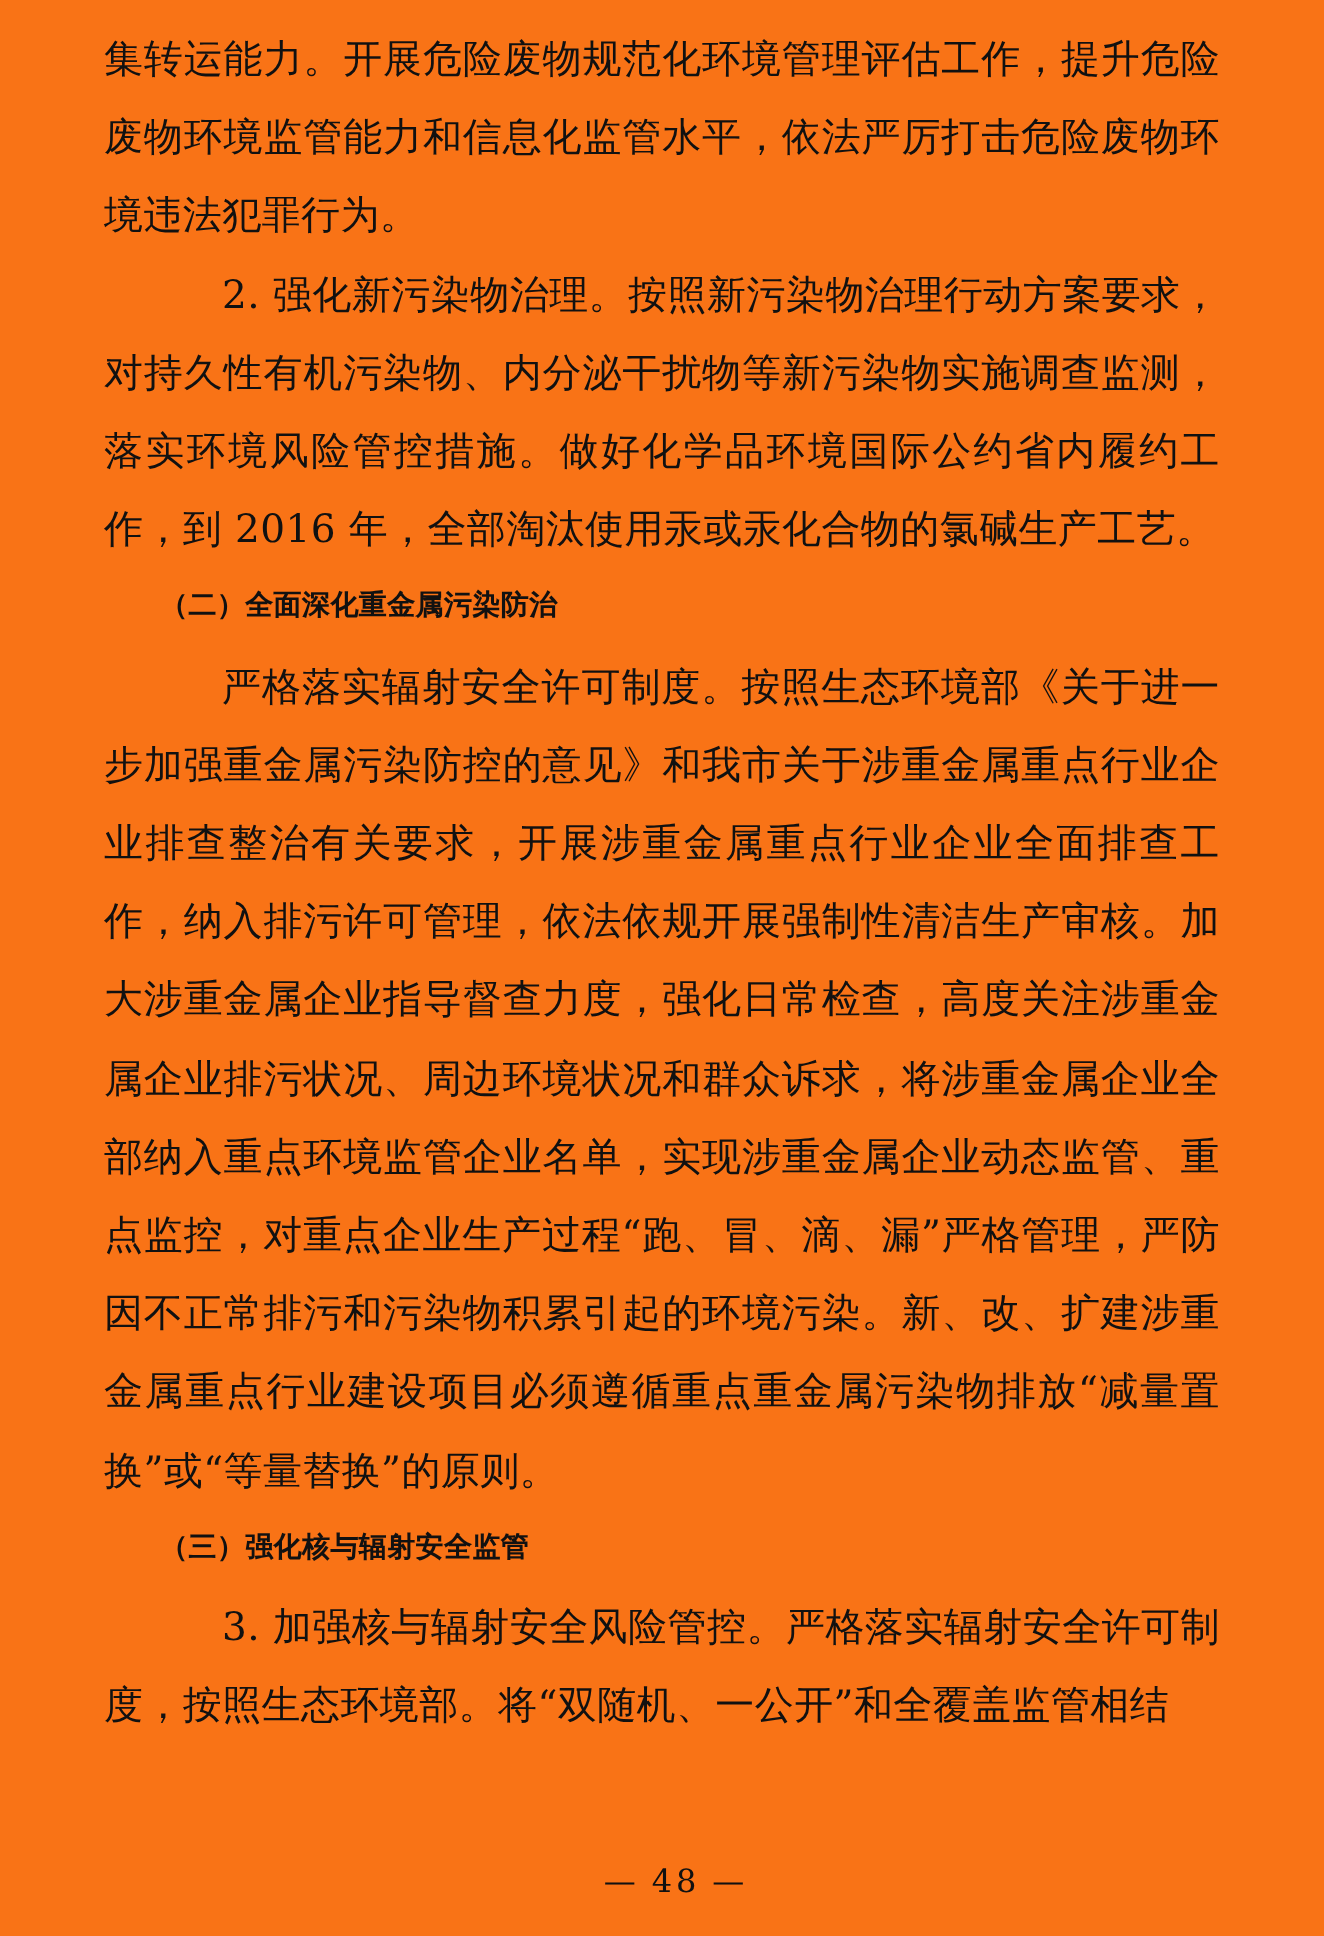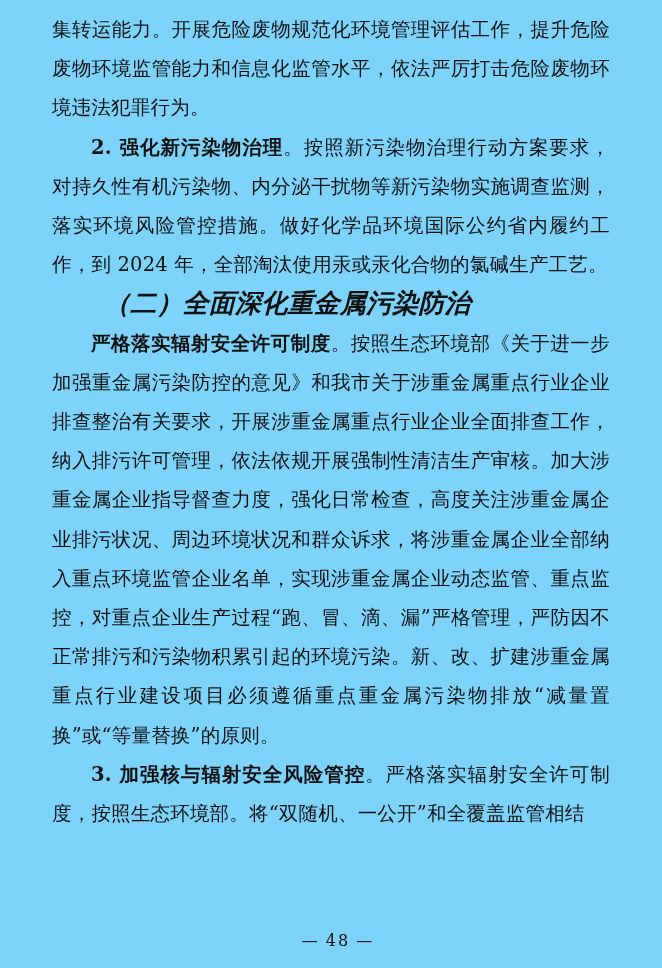--- a/index.html
+++ b/index.html
@@ -4,49 +4,49 @@
 <style>
   html, body {
     margin: 0;
     padding: 0;
     background: #ffffff;
   }
   .page {
     position: relative;
     width: 662px;
     height: 968px;
-    background: #7dd3fc;
+    background: #f97316;
     box-sizing: border-box;
     padding: 10px 52px 0 52px;
     font-family: "DejaVu Serif", "Liberation Serif", serif;
     color: #111111;
     overflow: hidden;
   }
   .body-text {
     font-size: 19.5px;
     line-height: 39.2px;
     text-align: justify;
     text-justify: inter-ideograph;
     letter-spacing: 0.2px;
   }
   p {
     margin: 0;
   }
   .indent {
     text-indent: 2em;
   }
   .lead-bold {
-    font-weight: 700;
+    font-weight: 400;
+    margin-left: 20px;
   }
   .heading {
     font-weight: 700;
     text-indent: 2em;
-    font-size: 26px;
+    font-size: 14px;
     line-height: 39.2px;
-    font-style: italic;
   }
   .para-gap {
     height: 0px;
   }
   .footer {
     position: absolute;
     left: 14px;
     right: 0;
     bottom: 18px;
     text-align: center;
@@ -63,32 +63,33 @@
 <body>
 
 <div class="page">
 
   <div class="body-text">
 
     <p class="para">集转运能力。开展危险废物规范化环境管理评估工作，提升危险废物环境监管能力和信息化监管水平，依法严厉打击危险废物环境违法犯罪行为。</p>
 
     <div class="para-gap"></div>
 
-    <p class="indent"><span class="lead-bold">2. 强化新污染物治理</span><span>。按照新污染物治理行动方案要求，对持久性有机污染物、内分泌干扰物等新污染物实施调查监测，落实环境风险管控措施。做好化学品环境国际公约省内履约工作，到 2024 年，全部淘汰使用汞或汞化合物的氯碱生产工艺。</span></p>
+    <p class="indent"><span class="lead-bold">2. 强化新污染物治理</span><span>。按照新污染物治理行动方案要求，对持久性有机污染物、内分泌干扰物等新污染物实施调查监测，落实环境风险管控措施。做好化学品环境国际公约省内履约工作，到 2016 年，全部淘汰使用汞或汞化合物的氯碱生产工艺。</span></p>
 
     <div class="para-gap"></div>
 
     <p class="heading">（二）全面深化重金属污染防治</p>
 
     <div class="para-gap"></div>
 
     <p class="indent"><span class="lead-bold">严格落实辐射安全许可制度</span><span>。按照生态环境部《关于进一步加强重金属污染防控的意见》和我市关于涉重金属重点行业企业排查整治有关要求，开展涉重金属重点行业企业全面排查工作，纳入排污许可管理，依法依规开展强制性清洁生产审核。加大涉重金属企业指导督查力度，强化日常检查，高度关注涉重金属企业排污状况、周边环境状况和群众诉求，将涉重金属企业全部纳入重点环境监管企业名单，实现涉重金属企业动态监管、重点监控，对重点企业生产过程“跑、冒、滴、漏”严格管理，严防因不正常排污和污染物积累引起的环境污染。新、改、扩建涉重金属重点行业建设项目必须遵循重点重金属污染物排放“减量置换”或“等量替换”的原则。</span></p>
 
     <div class="para-gap"></div>
 
+    <p class="heading">（三）强化核与辐射安全监管</p>
 
     <div class="para-gap"></div>
 
     <p class="indent"><span class="lead-bold">3. 加强核与辐射安全风险管控</span><span>。严格落实辐射安全许可制度，按照生态环境部。将“双随机、一公开”和全覆盖监管相结</span></p>
 
   </div>
 
   <div class="footer">
     <span class="dash">—</span><span>48</span><span class="dash">—</span>
   </div>

